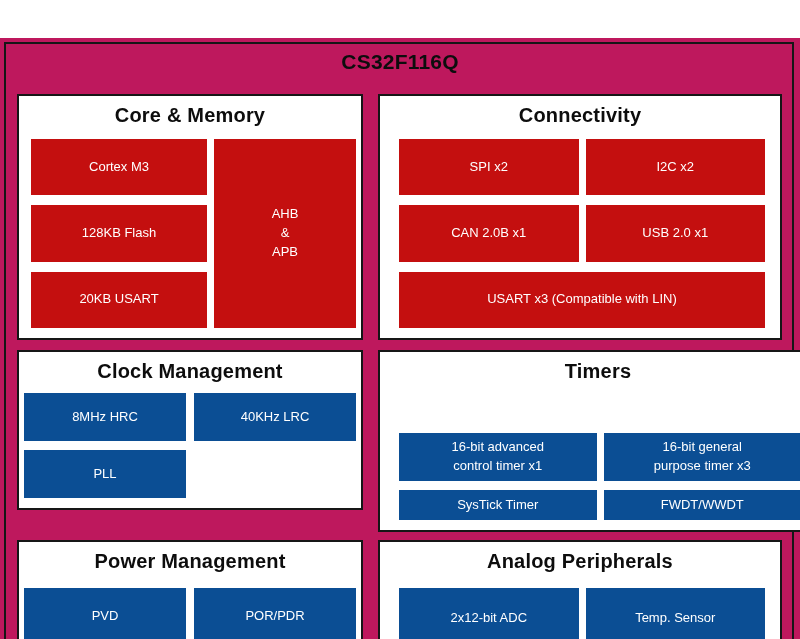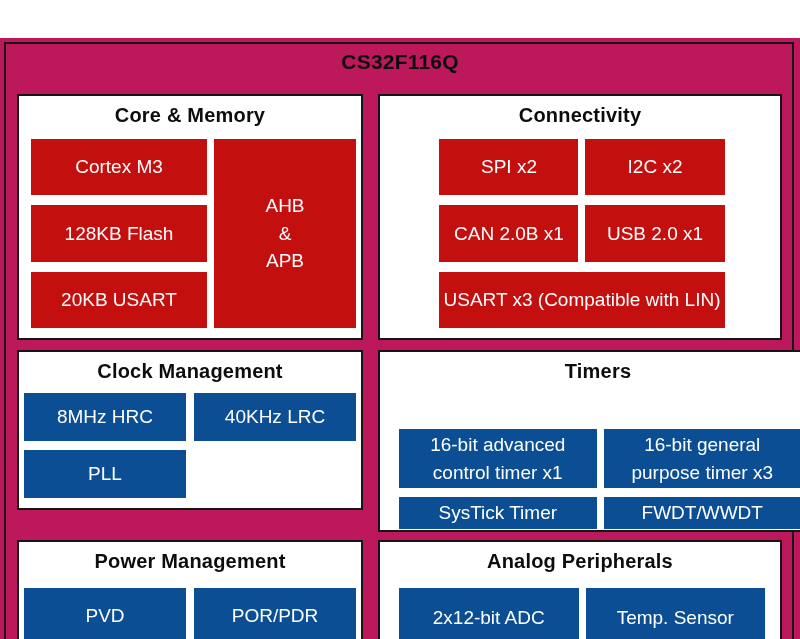--- a/index.html
+++ b/index.html
@@ -44,21 +44,21 @@
     text-align:center;
     font-size:20px;
     font-weight:bold;
     color:var(--text);
     padding-top:8px;
     height:35px;
     box-sizing:border-box;
     letter-spacing:0.2px;
   }
   #core   {left:17px; top:56px;  width:346px; height:246px;}
-  #conn   {left:378px;top:56px;  width:404px; height:246px;align-items:center;}
+  #conn   {left:378px;top:56px;  width:404px; height:246px;}
   #clock  {left:17px; top:312px; width:346px; height:160px;}
   #timers {left:378px;top:312px; width:440px; height:182px;gap:40px;}
   #power  {left:17px; top:502px; width:346px; height:116px;}
   #analog {left:378px;top:502px; width:404px; height:120px;}
 
   .blocks{
     flex:1;
     display:grid;
     gap:10px 7px;
   }
@@ -85,21 +85,21 @@
   #timers .blocks, #analog .blocks{
     grid-template-columns:1fr 1fr;
     padding:0 15px 10px 19px;
     gap:9px 7px;
   }
   .block{
     display:flex;
     align-items:center;
     justify-content:center;
     color:#ffffff;
-    font-size:19px;
+    font-size:13px;
     line-height:1.45;
     text-align:center;
     white-space:pre-line;
     padding:2px 4px;
     box-sizing:border-box;
   }
   .red {background:var(--red);}
   .blue{background:var(--blue);}
   .span-rows{grid-column:2;grid-row:1 / span 3;}
   .span-cols{grid-column:1 / span 2;}

